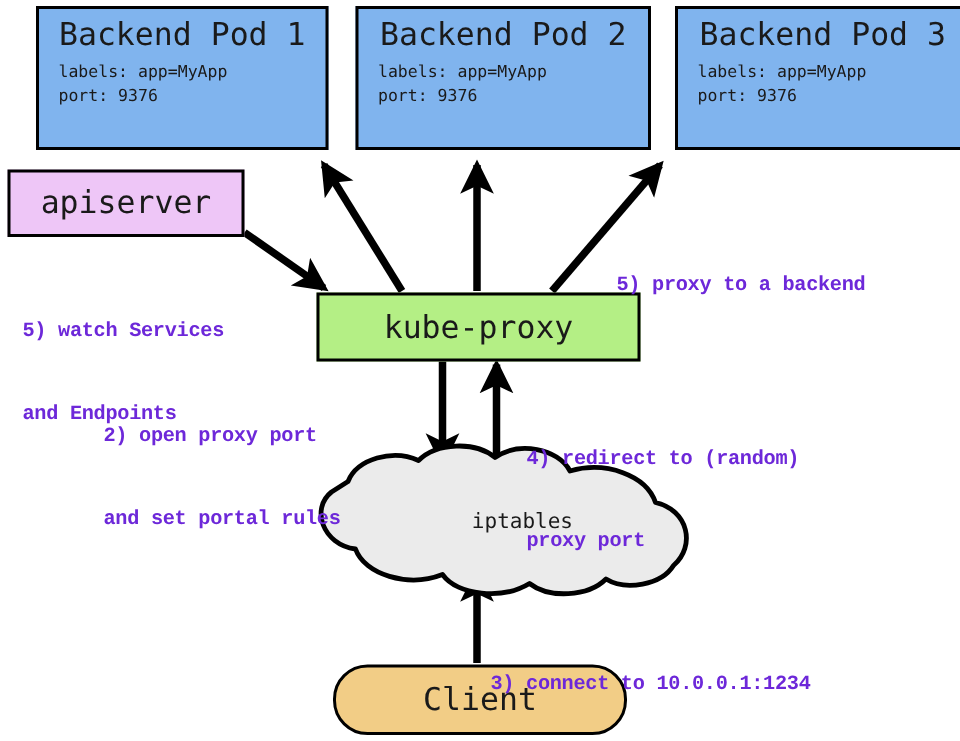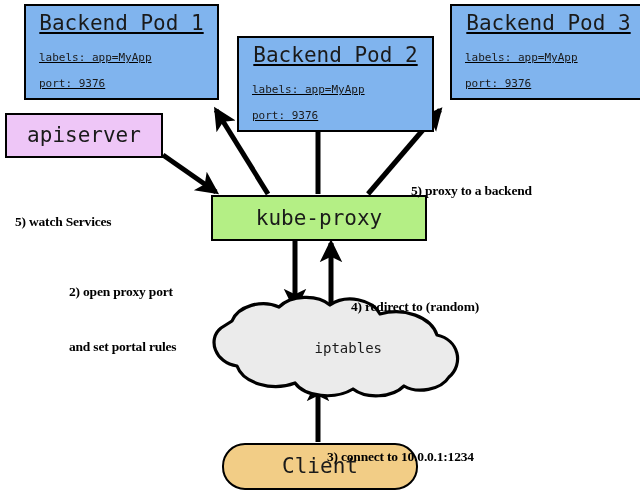--- a/index.html
+++ b/index.html
@@ -32,22 +32,21 @@
     text-align: center;
     font-size: 22px;
     line-height: 1.05;
     color: #1a1a1a;
     letter-spacing: 0px;
     white-space: nowrap;
   }
   .pod {
     background: #80b4ee;
     padding: 4px 0 6px 0;
-    justify-content: space-between;
-    text-decoration: underline;
+    justify-content: flex-start;
   }
   .pod .node-title {
     font-size: 21px;
     margin: 2px 0 6px 0;
   }
   .pod .pod-line {
     font-size: 11px;
     line-height: 1.45;
     padding-left: 13px;
     color: #1a1a1a;
@@ -60,25 +59,25 @@
   .kubeproxy {
     background: #b4ef85;
   }
   .kubeproxy .node-title { font-size: 21px; }
   .client {
     background: #f2cd86;
   }
   .client .node-title { font-size: 21px; }
   .edge-label {
     position: absolute;
-    font-family: Liberation Serif, serif;
+    font-family: Liberation Mono, monospace;
     font-weight: bold;
     font-size: 13.5px;
     line-height: 1.35;
-    color: #000000;
+    color: #6d28d9;
     white-space: pre;
     letter-spacing: -0.2px;
   }
   .cloud-label {
     position: absolute;
     font-size: 14px;
     color: #1a1a1a;
     white-space: nowrap;
   }
 </style>
@@ -137,21 +136,21 @@
                Z" fill="#ebebeb" stroke="#000000" stroke-width="3.2" stroke-linejoin="round"></path>
     </g>
   </svg>
 
   <div class="node pod" style="left:24px; top:4px; width:195px; height:96px;">
     <div class="node-title">Backend Pod 1</div>
     <div class="pod-line">labels: app=MyApp</div>
     <div class="pod-line">port: 9376</div>
   </div>
 
-  <div class="node pod" style="left:237px; top:4px; width:197px; height:96px;margin-top:32px;">
+  <div class="node pod" style="left:237px; top:4px; width:197px; height:96px;">
     <div class="node-title">Backend Pod 2</div>
     <div class="pod-line">labels: app=MyApp</div>
     <div class="pod-line">port: 9376</div>
   </div>
 
   <div class="node pod" style="left:450px; top:4px; width:197px; height:96px;">
     <div class="node-title">Backend Pod 3</div>
     <div class="pod-line">labels: app=MyApp</div>
     <div class="pod-line">port: 9376</div>
   </div>
@@ -165,32 +164,34 @@
   </div>
 
   <div class="cloud-label" style="left:272px; top:340px; width:110px; text-align:right;">iptables</div>
 
   <div class="node client" style="left:222px; top:443px; width:196px; height:47px;border-radius:23px;">
     <div class="node-title">Client</div>
   </div>
 
   <div class="edge-label" style="left:15px; top:177px;">
     <div>5) watch Services</div>
+    <div>and Endpoints</div>
   </div>
 
   <div class="edge-label" style="left:69px; top:247px;">
     <div>2) open proxy port</div>
     <div>and set portal rules</div>
   </div>
 
   <div class="edge-label" style="left:327px; top:412px;">
     <div>3) connect to 10.0.0.1:1234</div>
   </div>
 
   <div class="edge-label" style="left:351px; top:262px;">
     <div>4) redirect to (random)</div>
+    <div>proxy port</div>
   </div>
 
   <div class="edge-label" style="left:411px; top:146px;">
     <div>5) proxy to a backend</div>
   </div>
 
 </div>
 
 </body></html>

